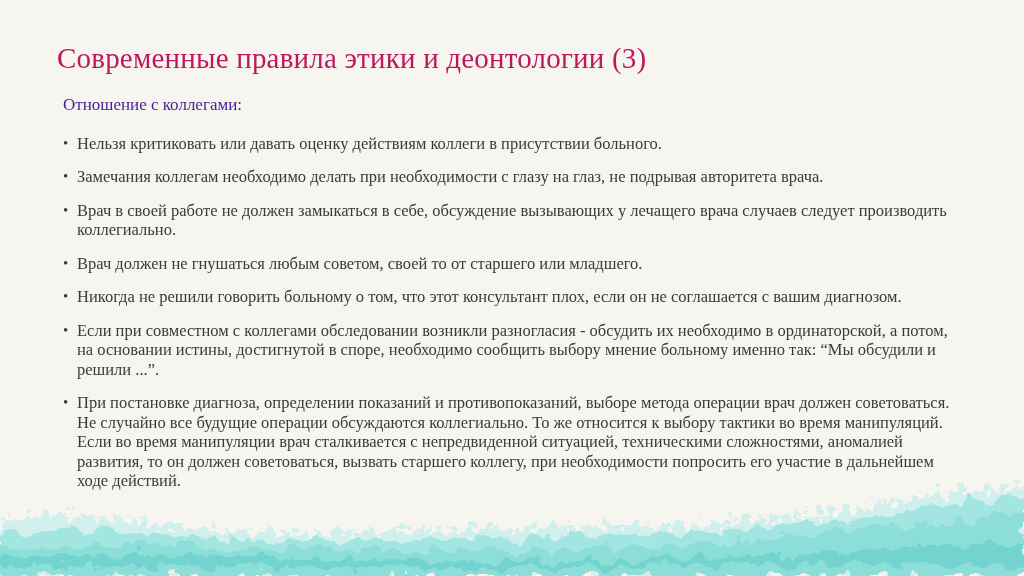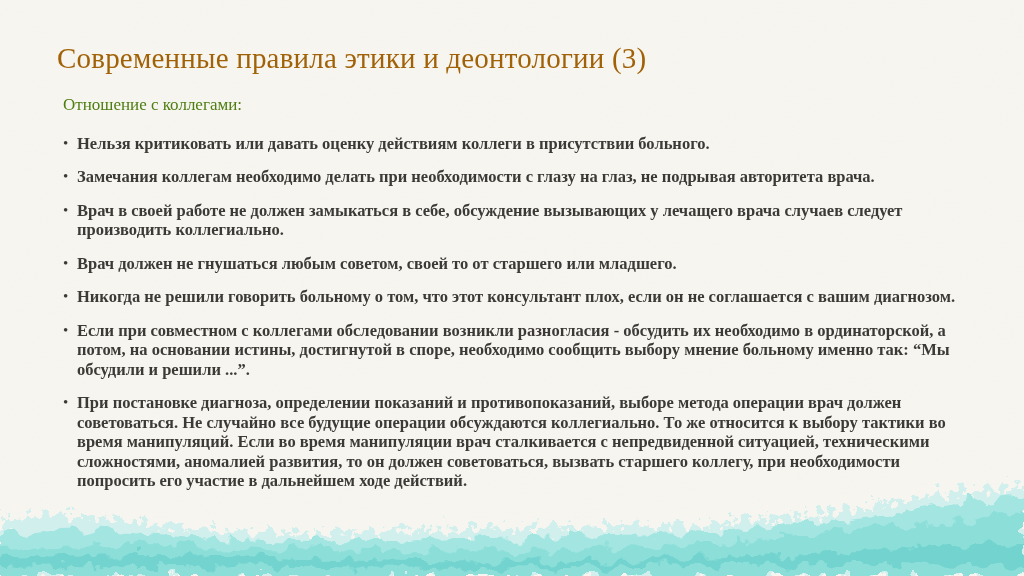--- a/index.html
+++ b/index.html
@@ -7,36 +7,36 @@
     width:1024px;height:576px;overflow:hidden;
     font-family:"Liberation Serif","DejaVu Serif",serif;
     background:#f8f6f1;
   }
   .slide{position:relative;width:1024px;height:576px;}
   .paper-grain{position:absolute;inset:0;z-index:0;pointer-events:none;}
   .watercolor{position:absolute;left:0;bottom:0;z-index:1;pointer-events:none;}
   .content{position:absolute;left:57px;top:42px;width:916px;z-index:2;}
   .title{
     font-size:29px;font-weight:400;letter-spacing:.2px;
-    color:#a16207;margin:0 0 20px 0;line-height:1.15;
+    color:#be185d;margin:0 0 20px 0;line-height:1.15;
   }
   .subtitle{
-    font-size:17px;color:#4d7c0f;margin:0 0 18px 6px;line-height:1.2;
+    font-size:17px;color:#4c1d95;margin:0 0 18px 6px;line-height:1.2;
   }
   .bullets{list-style:none;margin:0;padding:0 0 0 6px;width:905px;}
   .bullet{
     display:flex;align-items:flex-start;
     margin:0 0 14px 0;color:#3c3a37;
     font-size:16.5px;line-height:19.5px;
   }
   .dot{
     flex:0 0 14px;width:14px;font-size:15px;line-height:19.5px;
     color:#3c3a37;
   }
-  .btext{flex:1;font-weight:bold;}
+  .btext{flex:1;}
 </style>
 </head>
 <body>
 
 <div class="slide">
 
   <svg class="paper-grain" width="1024" height="576" viewBox="0 0 1024 576" xmlns="http://www.w3.org/2000/svg">
     <filter id="grain">
       <feTurbulence type="fractalNoise" baseFrequency="0.8" numOctaves="2" seed="3" stitchTiles="stitch"></feTurbulence>
       <feColorMatrix type="matrix" values="0 0 0 0 0.58  0 0 0 0 0.55  0 0 0 0 0.50  0 0 0 0.05 0"></feColorMatrix>

